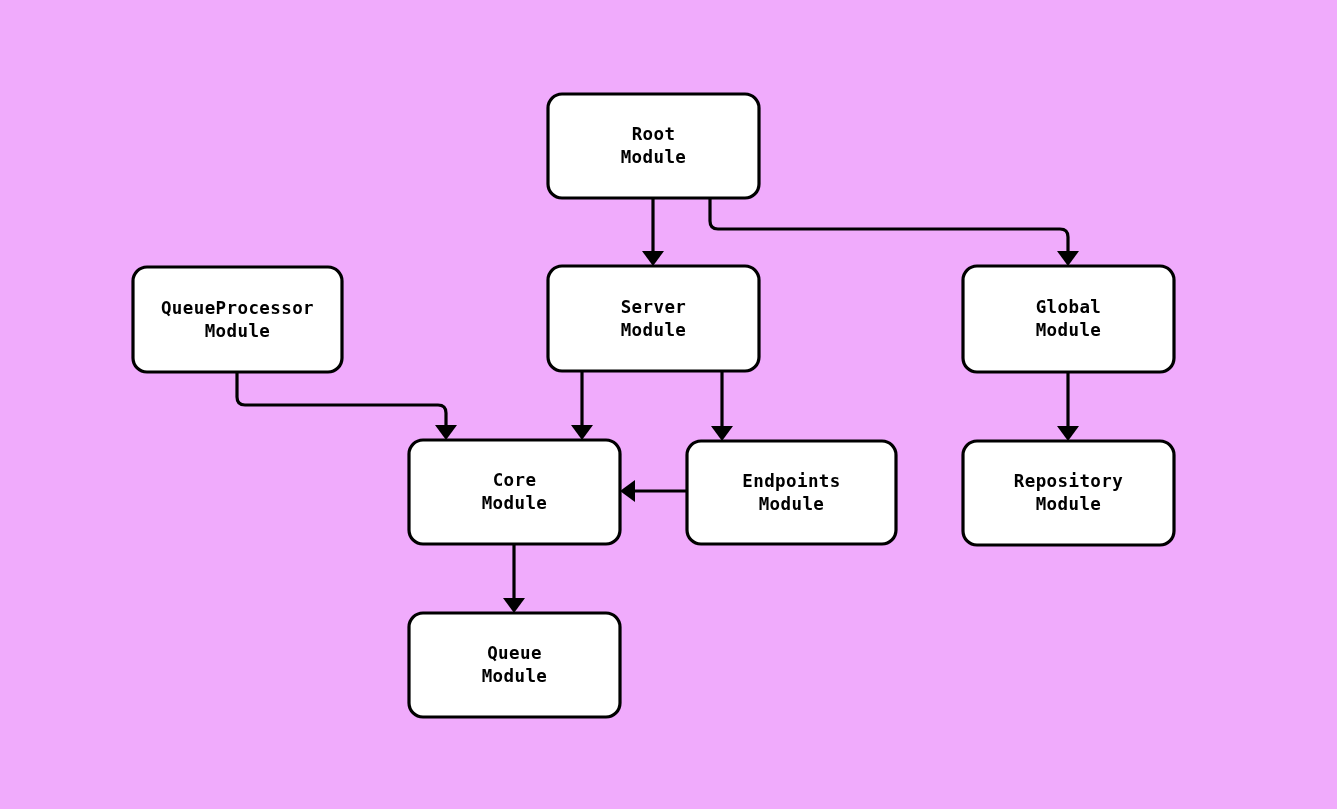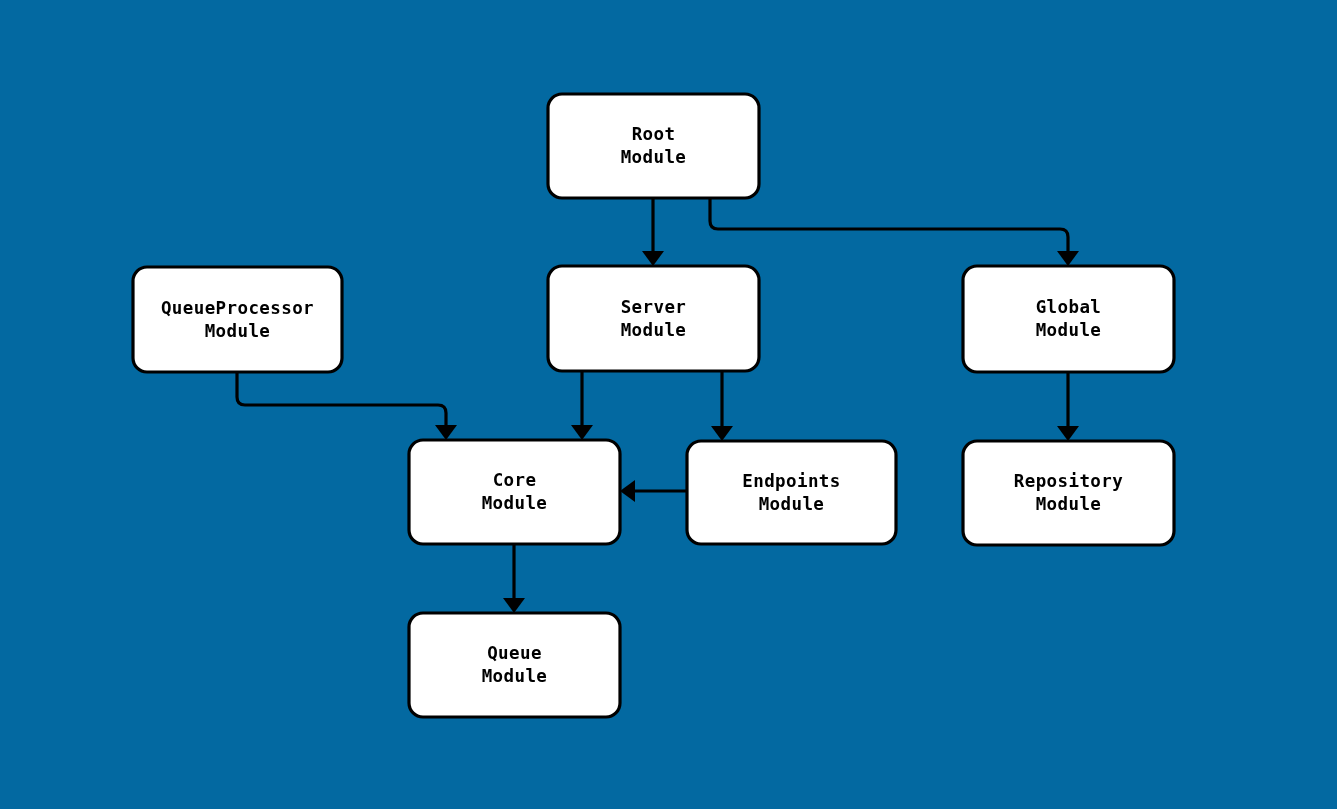--- a/index.html
+++ b/index.html
@@ -10,21 +10,21 @@
   body {
     width: 1337px;
     height: 809px;
     overflow: hidden;
     font-family: "DejaVu Sans Mono", monospace;
   }
   #diagram-root {
     position: relative;
     width: 1337px;
     height: 809px;
-    background: #0369a1;
+    background: #f0abfc;
   }
   svg#graph {
     display: block;
     width: 1337px;
     height: 809px;
   }
   .node-box {
     fill: #ffffff;
     stroke: #000000;
     stroke-width: 3.2;

